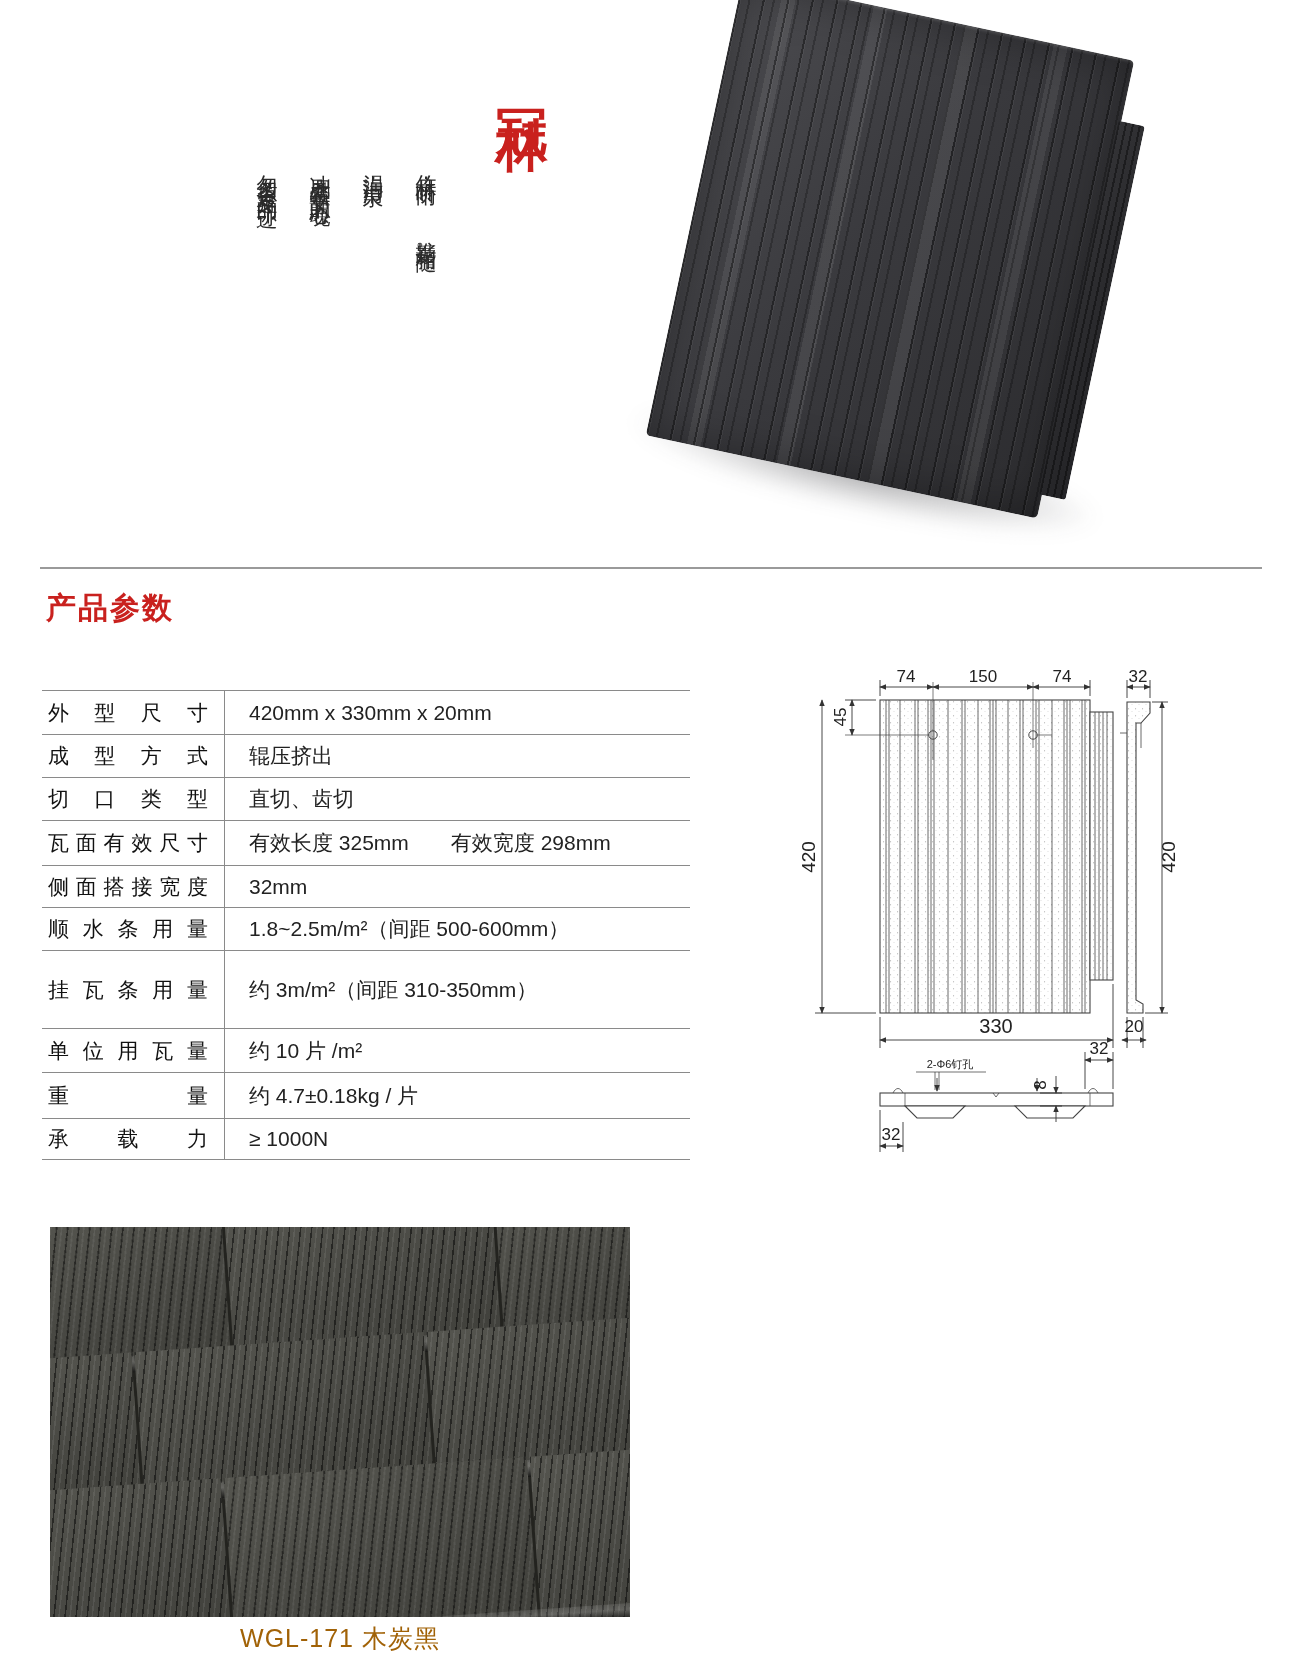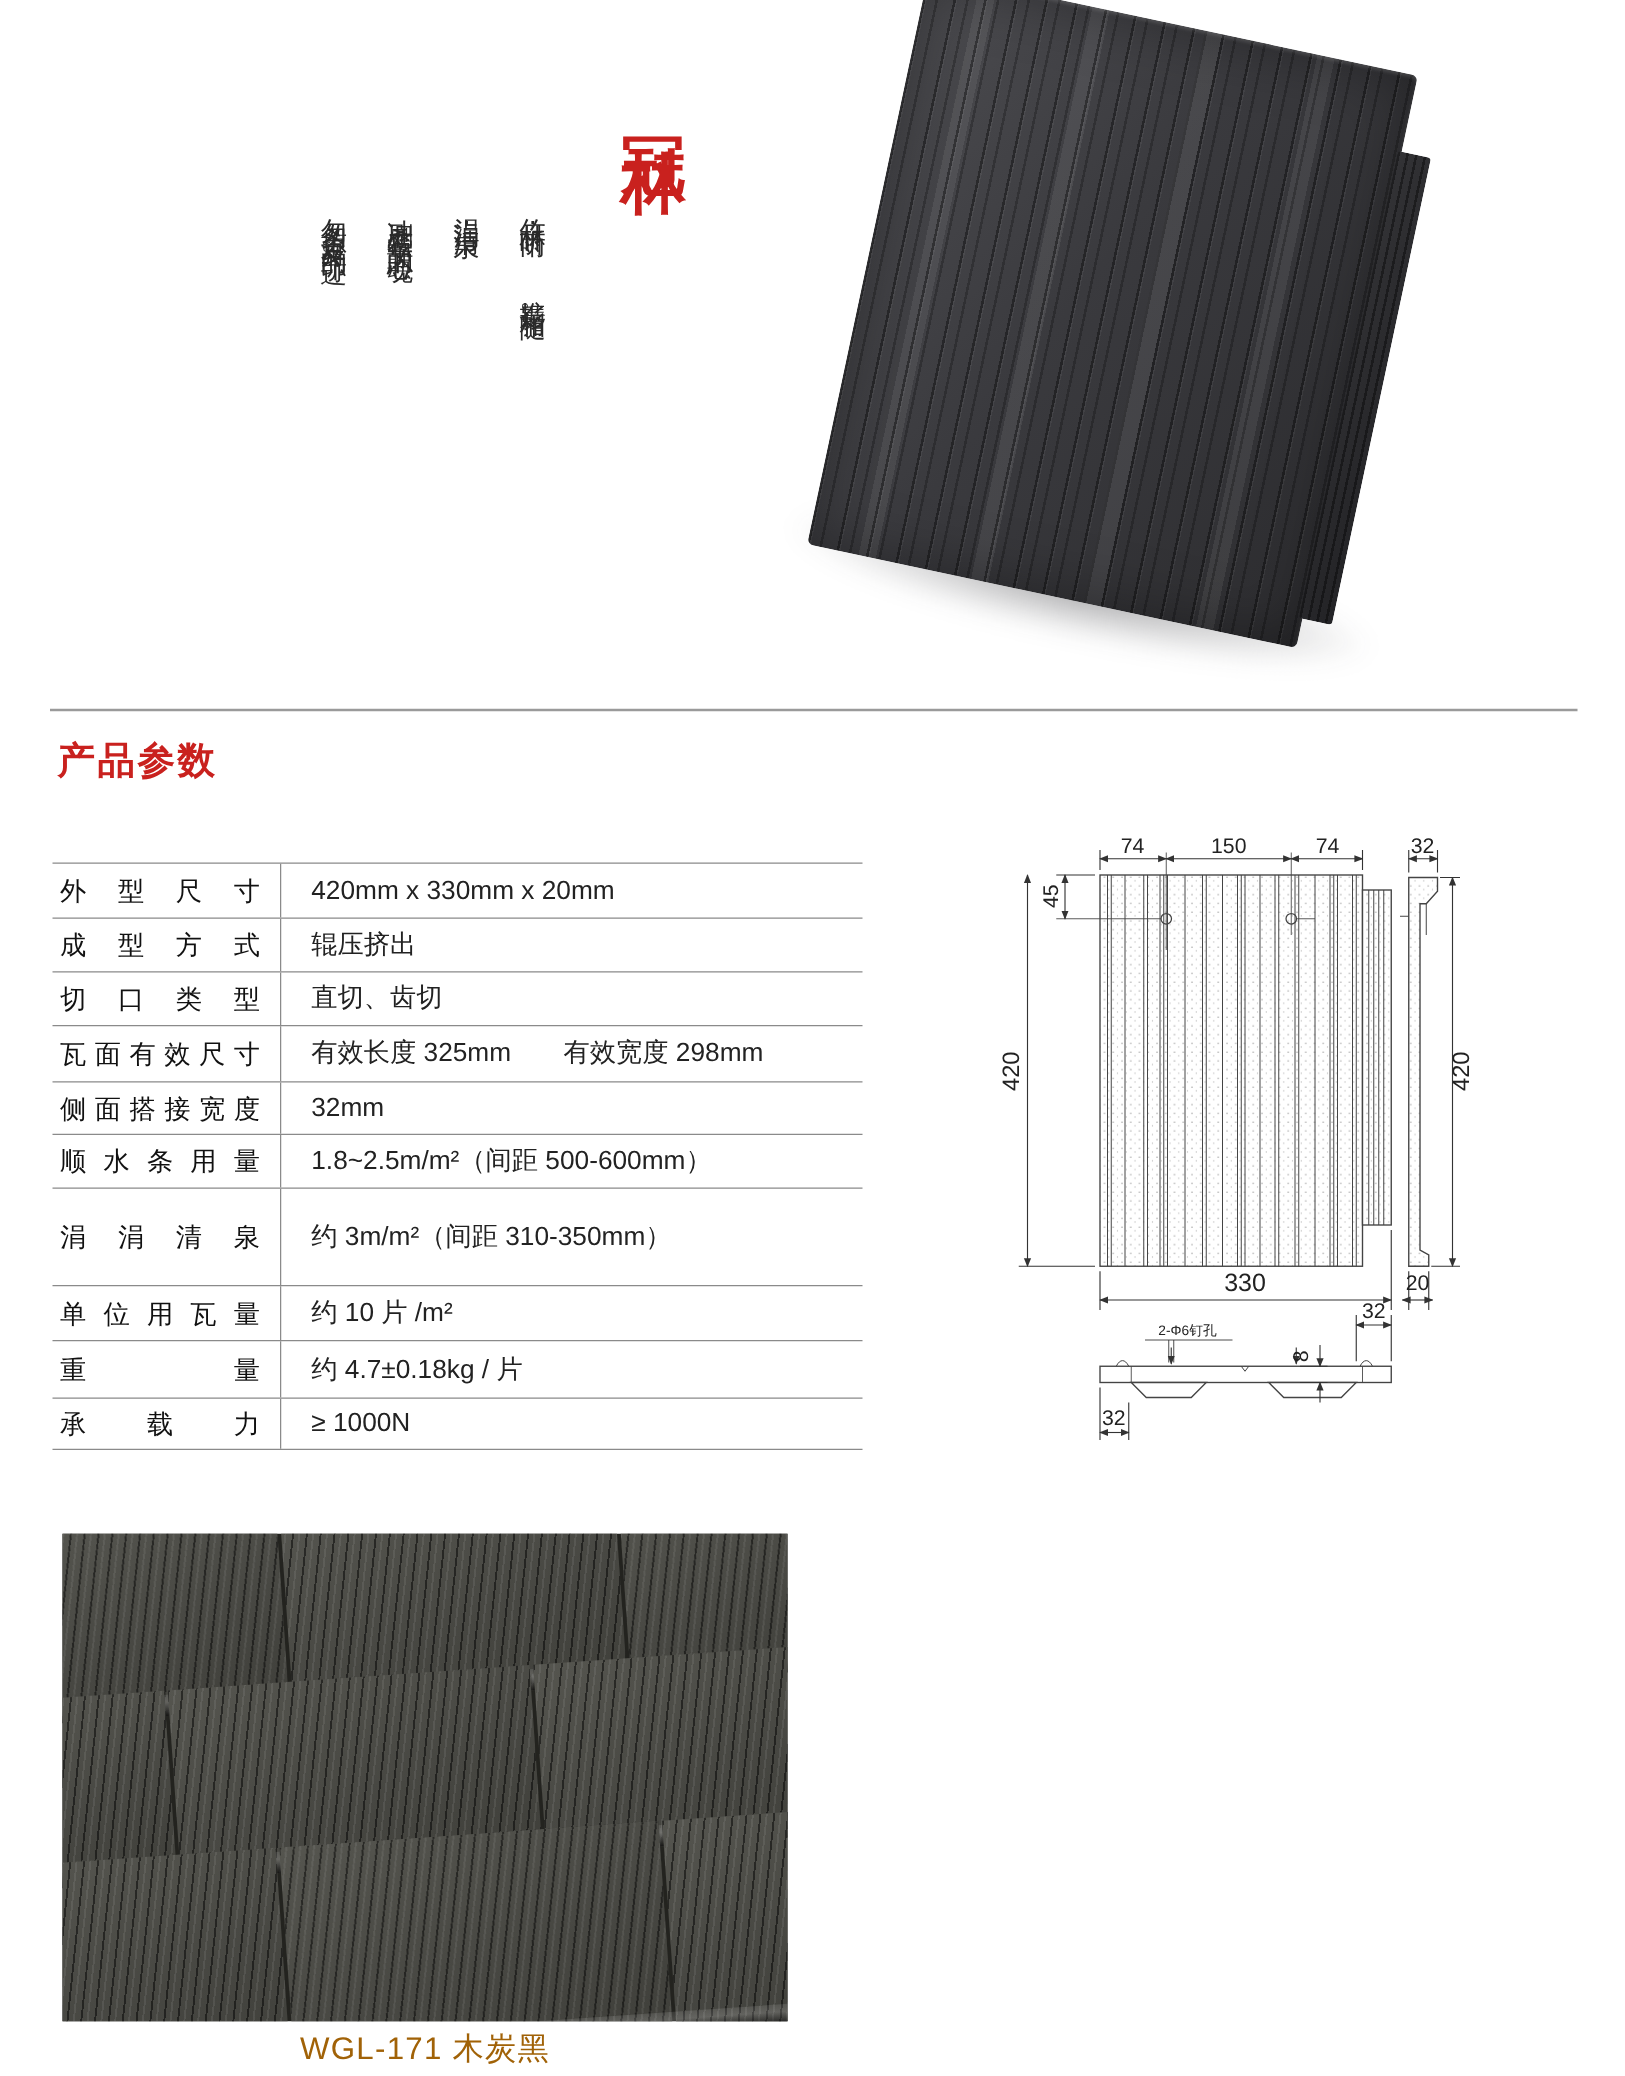--- a/index.html
+++ b/index.html
@@ -139,21 +139,21 @@
     <div class="spec-value">32mm</div>
   </div>
   <div class="spec-row" style="height:42px">
     <div class="spec-label">
         <span>顺水条用量</span>
       </div>
     <div class="spec-value">1.8~2.5m/m²（间距 500-600mm）</div>
   </div>
   <div class="spec-row" style="height:77px">
     <div class="spec-label">
-        <span>涓涓清泉</span>
+        <span>挂瓦条用量</span>
       </div>
     <div class="spec-value">
       <div>约 3m/m²（间距 310-350mm）</div>
     </div>
   </div>
   <div class="spec-row" style="height:43px">
     <div class="spec-label">
         <span>单位用瓦量</span>
       </div>
     <div class="spec-value">约 10 片 /m²</div>

